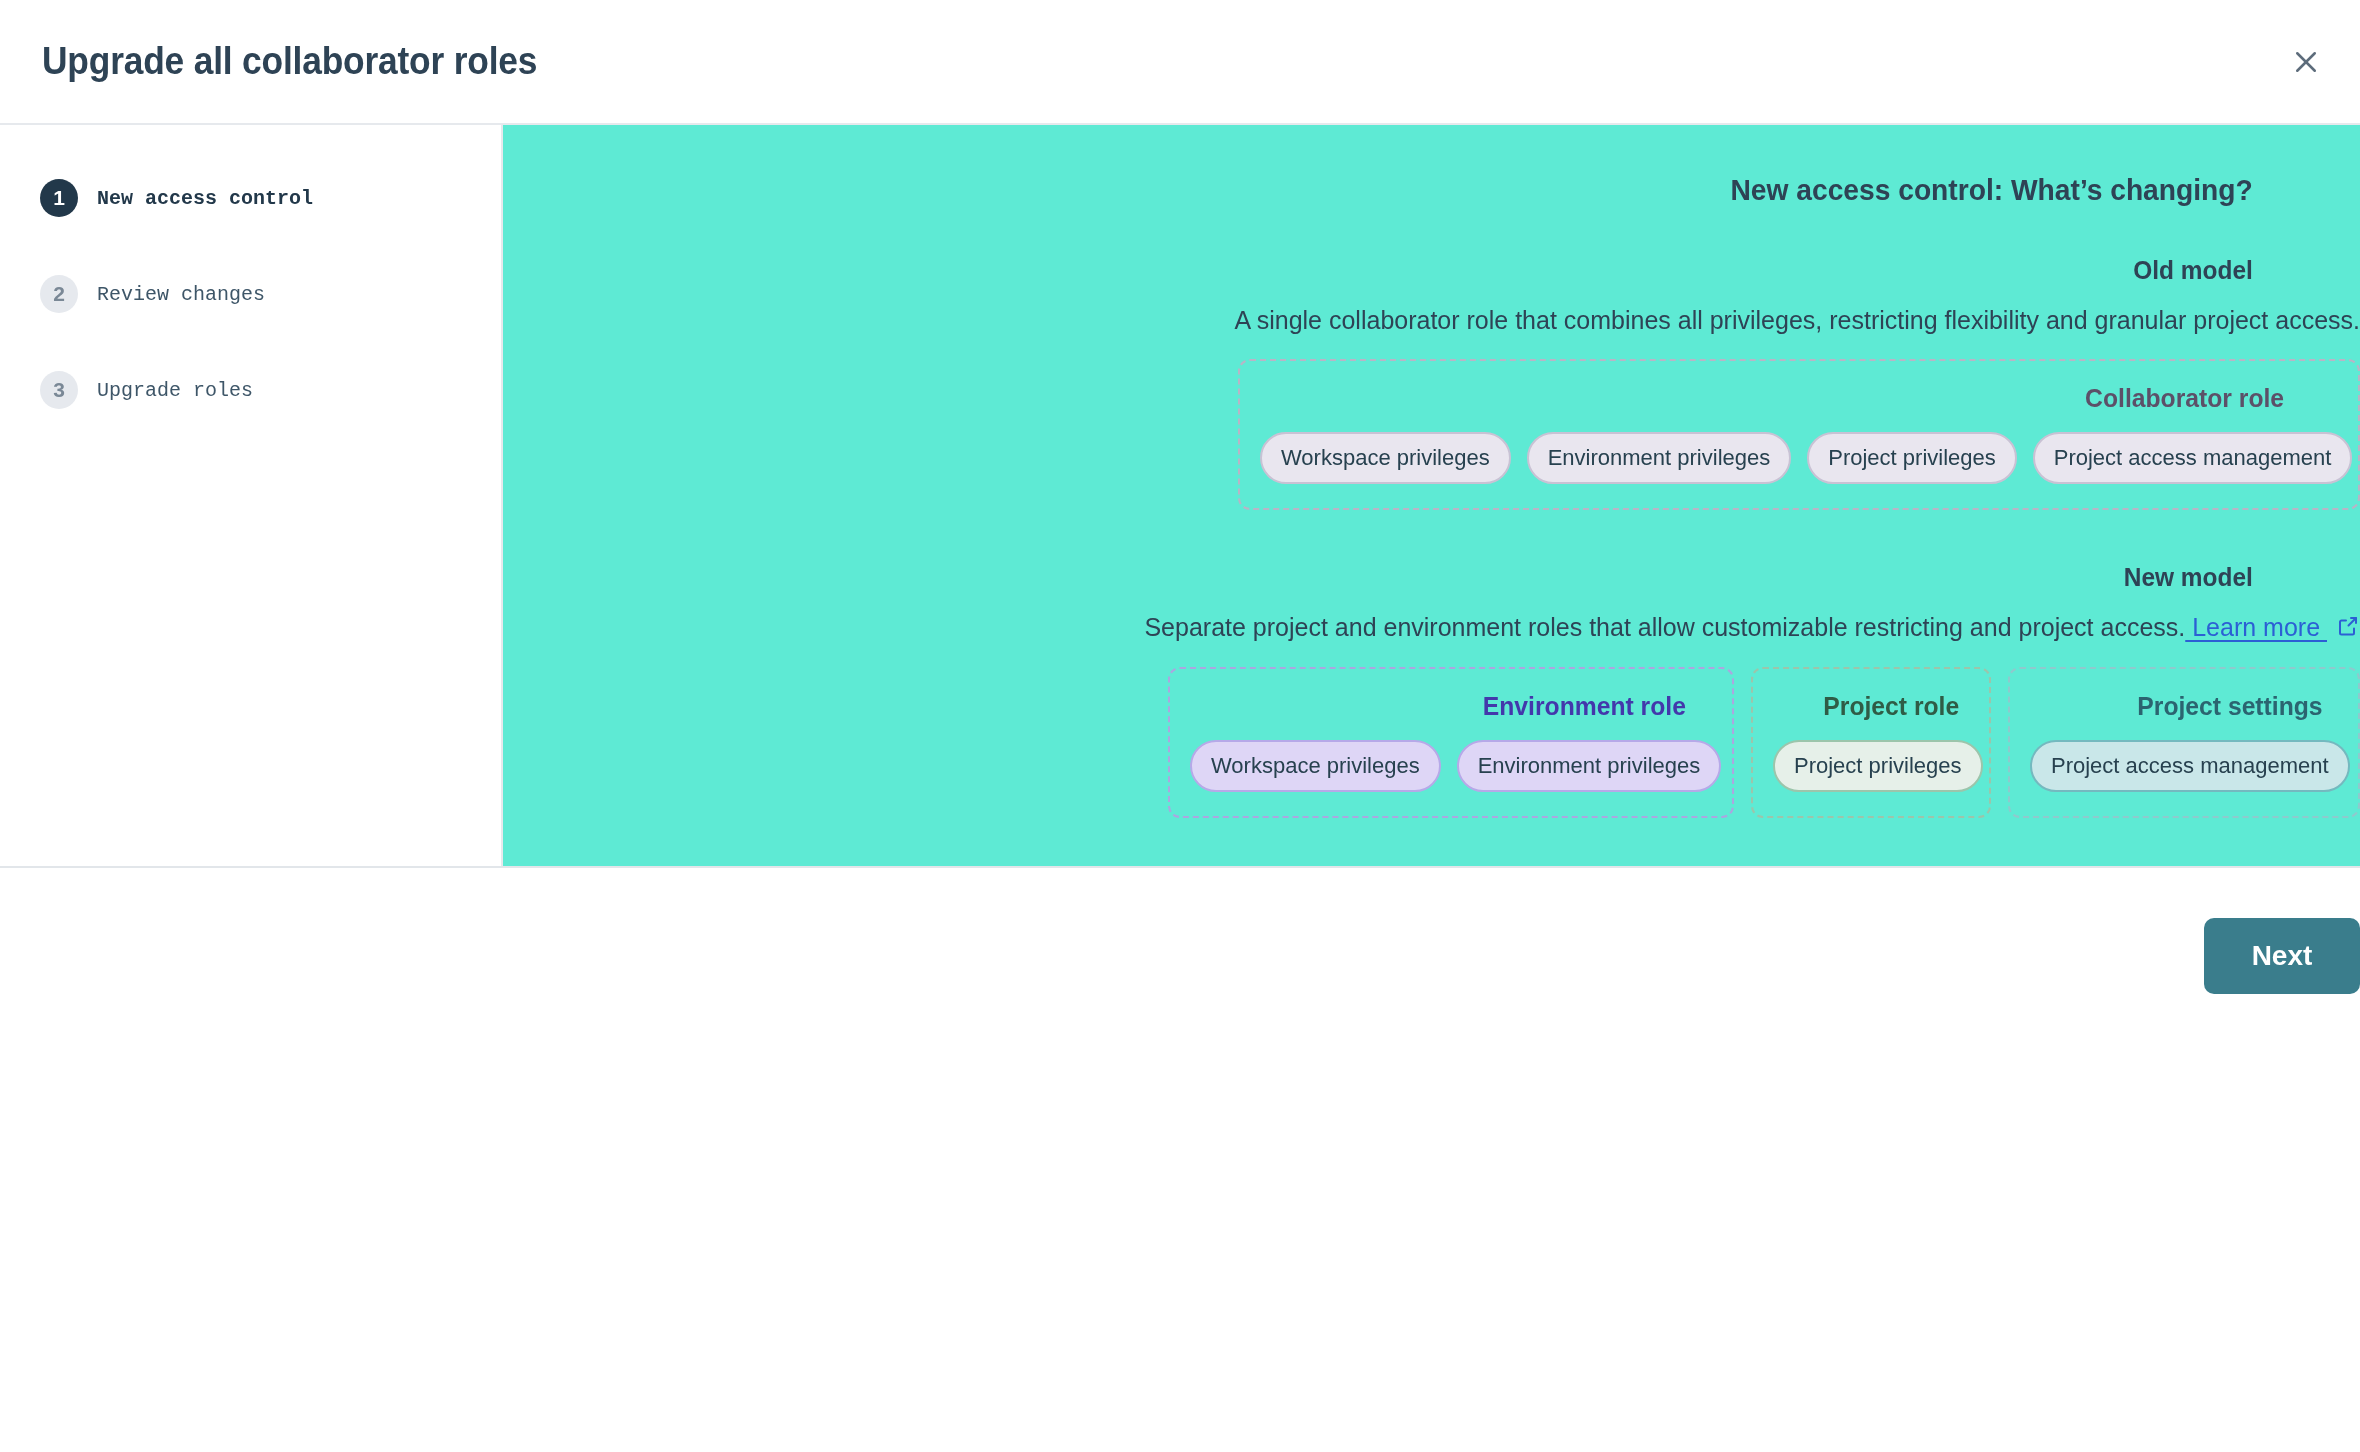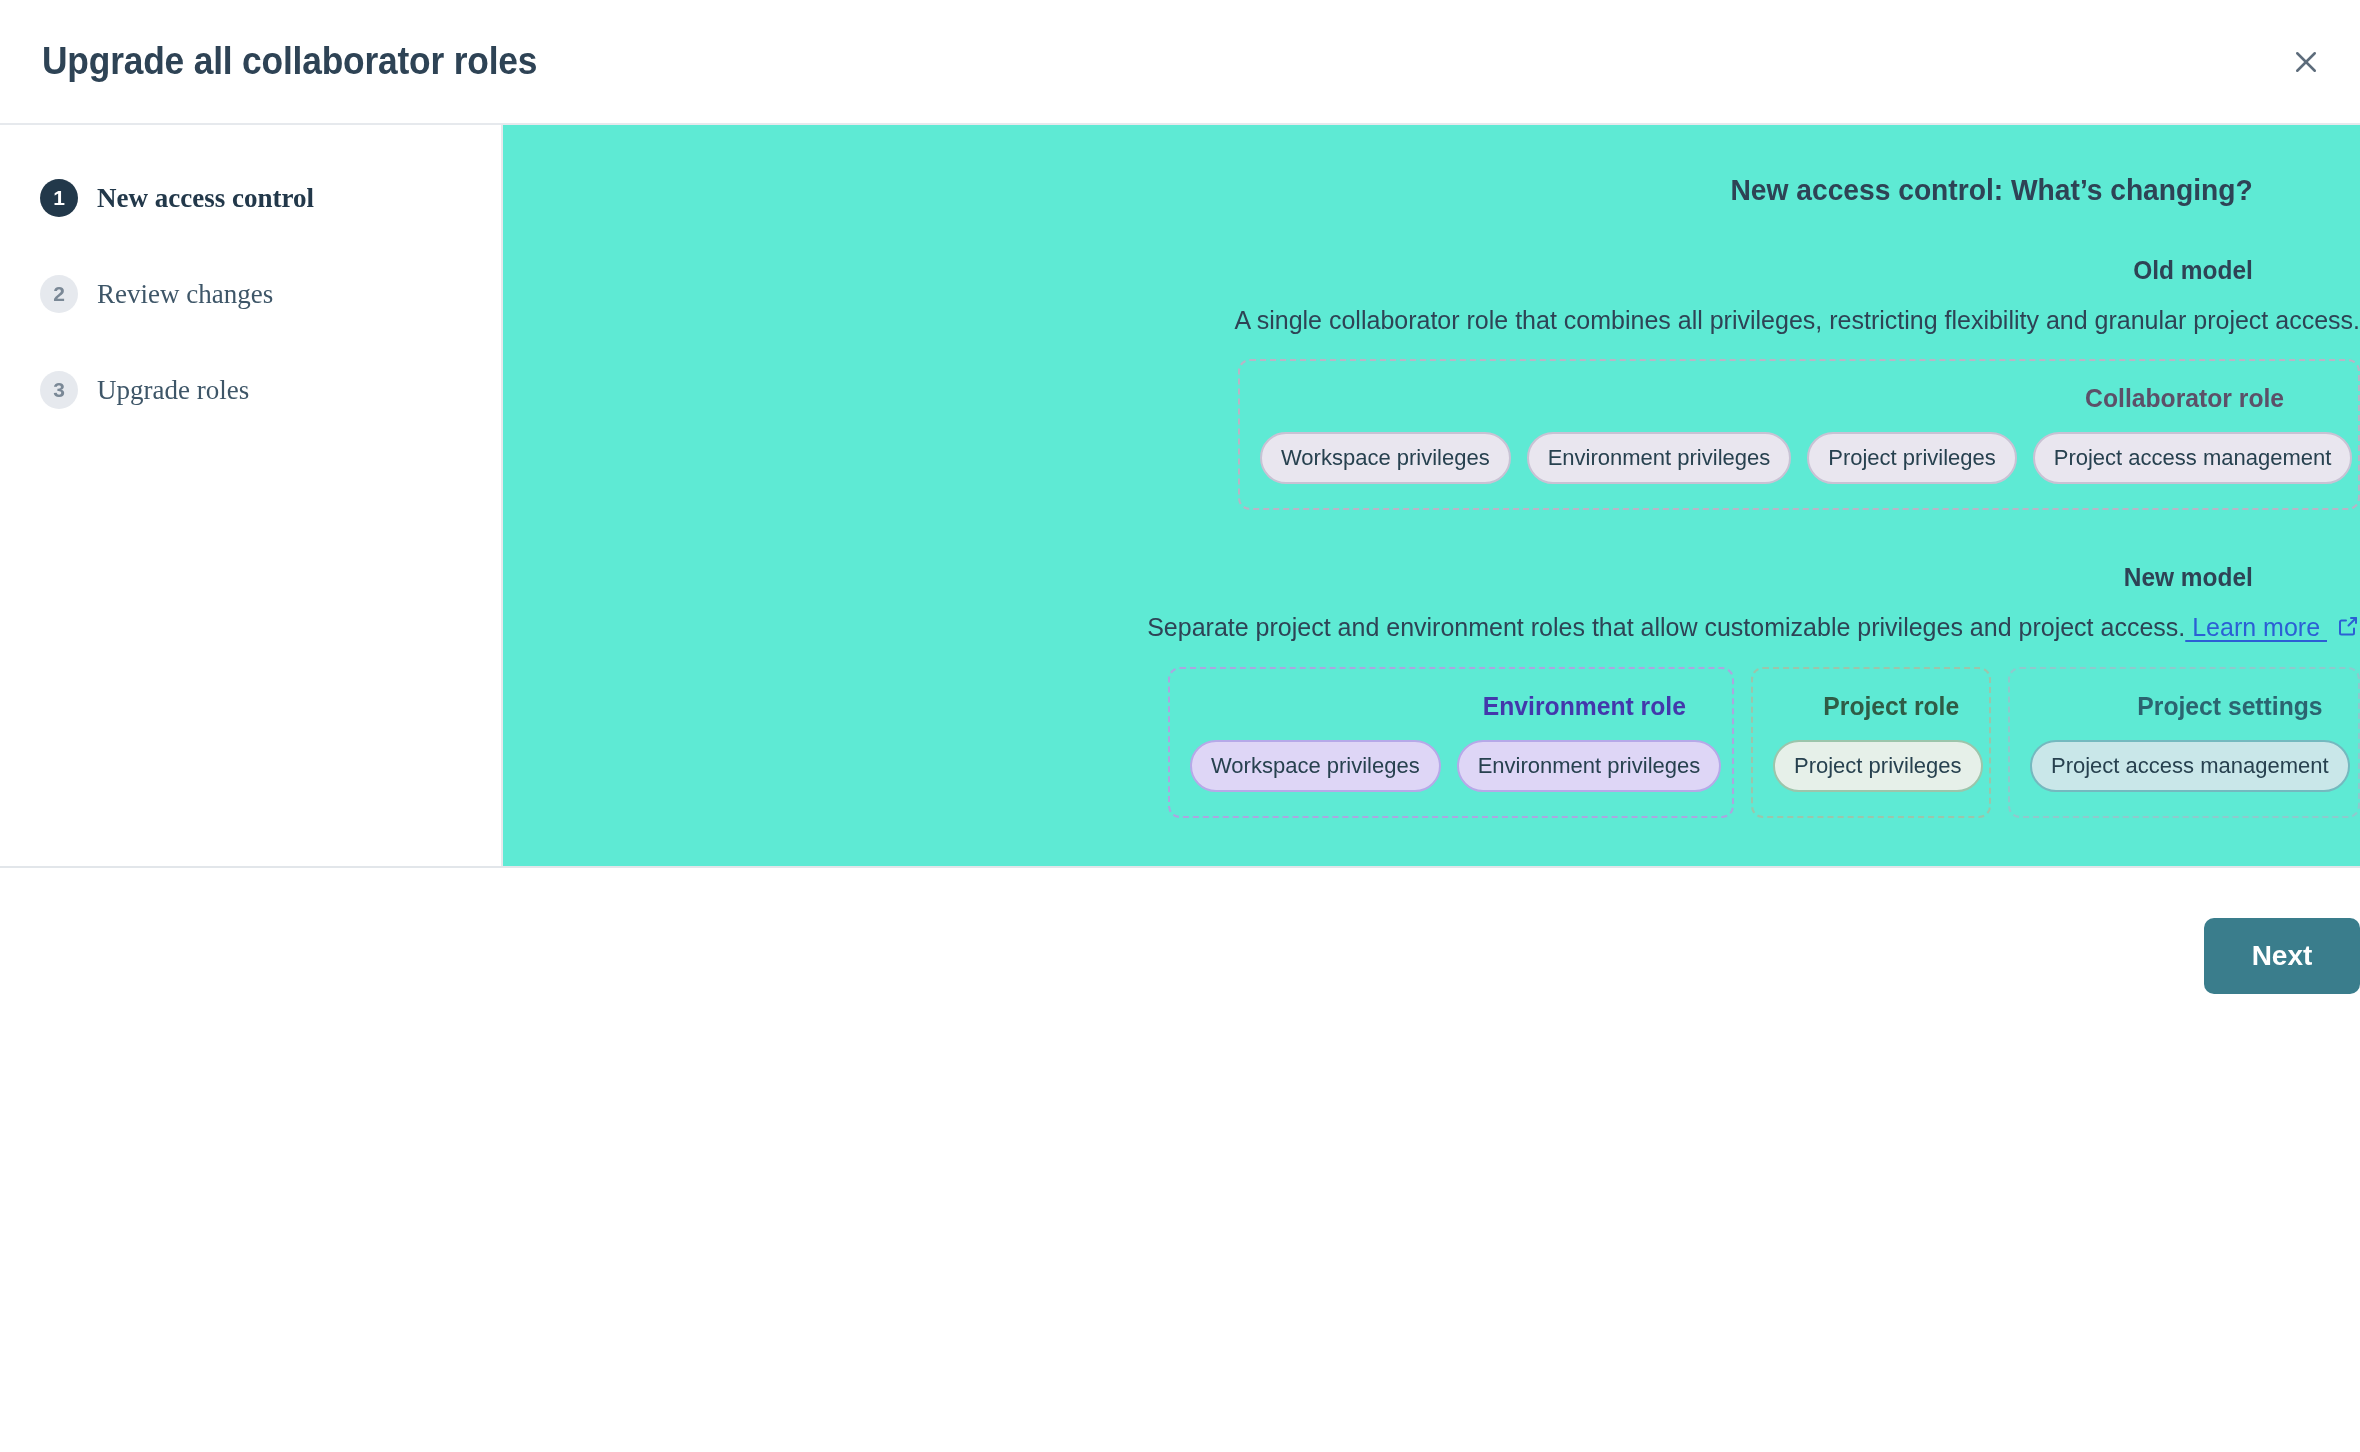--- a/index.html
+++ b/index.html
@@ -96,23 +96,23 @@
     font-weight: 700;
     background: #e6e9ee;
     color: #7a8896;
     font-family: "Liberation Sans", sans-serif;
   }
   .step.active .step-badge {
     background: #22384a;
     color: #ffffff;
   }
   .step-label {
-    font-size: 27px;
+    font-size: 20px;
     color: #3e5668;
-    font-family: Liberation Serif, serif;
+    font-family: Liberation Mono, monospace;
     white-space: nowrap;
   }
   .step.active .step-label {
     font-weight: 700;
     color: #22384a;
   }
 
   
   .content {
     flex: 1 1 auto;
@@ -276,21 +276,21 @@
         <div class="pill-row">
           <span class="pill lavender">Workspace privileges</span>
           <span class="pill lavender">Environment privileges</span>
           <span class="pill lavender">Project privileges</span>
           <span class="pill lavender">Project access management</span>
         </div>
       </div>
 
       
       <div class="section-title">New model</div>
-      <div class="section-desc"><span>Separate project and environment roles that allow customizable privileges and project access.</span><a class="learn-more"> Learn more </a><span class="ext-icon"><svg width="24" height="24" viewBox="0 0 24 24" fill="none" stroke="#2c5fd4" stroke-width="2" stroke-linecap="round" stroke-linejoin="round">
+      <div class="section-desc"><span>Separate project and environment roles that allow customizable restricting and project access.</span><a class="learn-more"> Learn more </a><span class="ext-icon"><svg width="24" height="24" viewBox="0 0 24 24" fill="none" stroke="#2c5fd4" stroke-width="2" stroke-linecap="round" stroke-linejoin="round">
               <path d="M15 4h5v5"></path>
               <path d="M20 4l-7.5 7.5"></path>
               <path d="M18 14.5V19a1.5 1.5 0 0 1-1.5 1.5h-11A1.5 1.5 0 0 1 4 19V8a1.5 1.5 0 0 1 1.5-1.5H10"></path>
             </svg></span></div>
 
       <div class="role-row">
         <div class="role-box env">
           <div class="role-title env">Environment role</div>
           <div class="pill-row">
             <span class="pill purple">Workspace privileges</span>

